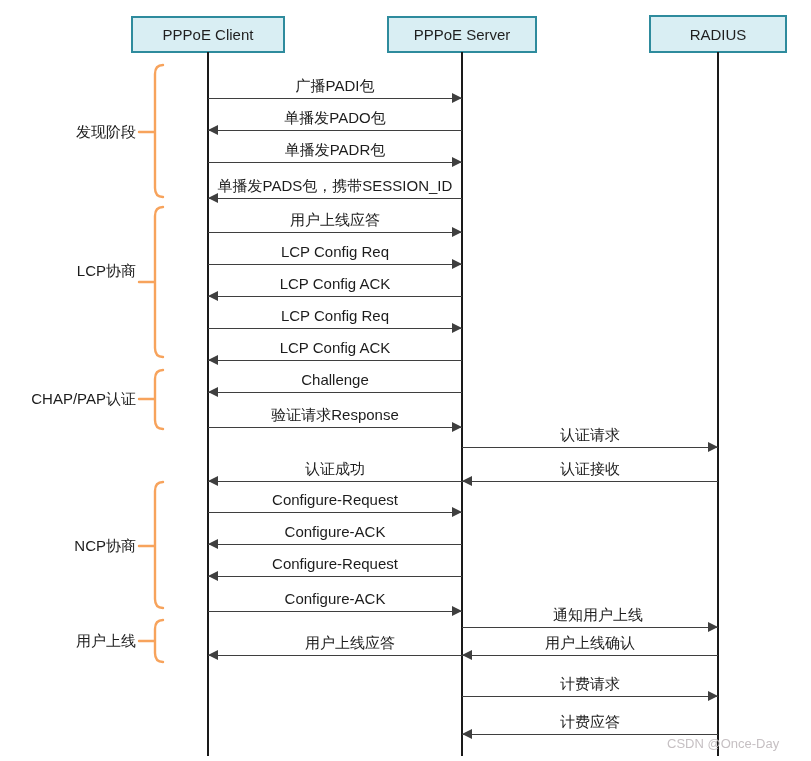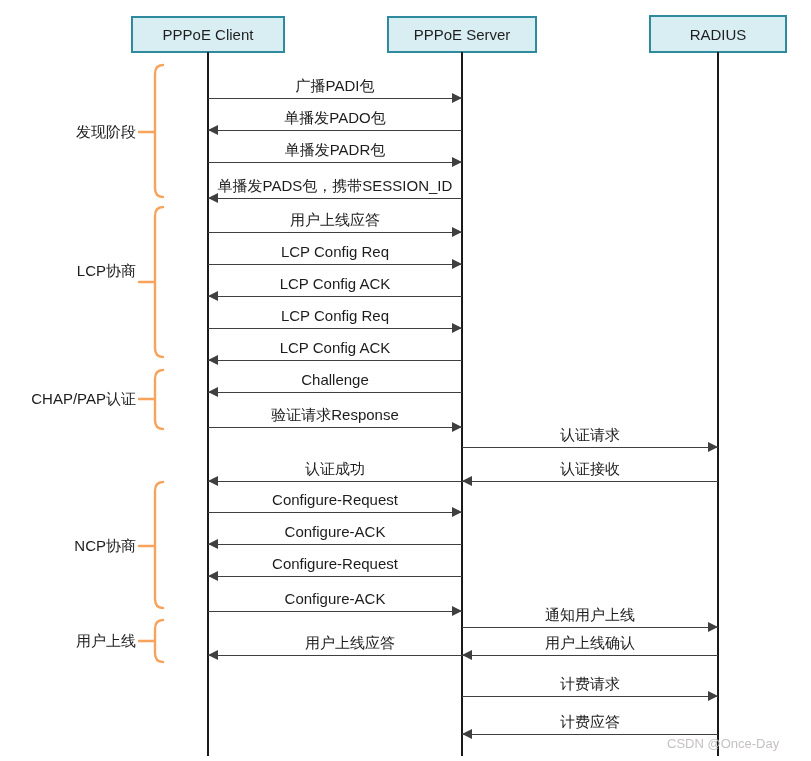--- a/index.html
+++ b/index.html
@@ -104,21 +104,21 @@
       <div class="head right" style="left: 452px; top: 507px;"></div>
       <div class="msg-label" style="left: 208px; width: 254px; top: 520px;">Configure-ACK</div>
       <div class="msg-line" style="left: 208px; width: 254px; top: 544px; border-top-color: rgb(63, 63, 63);"></div>
       <div class="head left" style="left: 208px; top: 539px;"></div>
       <div class="msg-label" style="left: 208px; width: 254px; top: 552px;">Configure-Request</div>
       <div class="msg-line" style="left: 208px; width: 254px; top: 576px; border-top-color: rgb(63, 63, 63);"></div>
       <div class="head left" style="left: 208px; top: 571px;"></div>
       <div class="msg-label" style="left: 208px; width: 254px; top: 587px;">Configure-ACK</div>
       <div class="msg-line" style="left: 208px; width: 254px; top: 611px; border-top-color: rgb(63, 63, 63);"></div>
       <div class="head right" style="left: 452px; top: 606px;"></div>
-      <div class="msg-label" style="left: 462px; width: 256px; top: 603px;">通知用户上线</div>
+      <div class="msg-label" style="left: 462px; width: 256px; top: 603px; padding-left: 8px;">通知用户上线</div>
       <div class="msg-line" style="left: 462px; width: 256px; top: 627px; border-top-color: rgb(63, 63, 63);"></div>
       <div class="head right" style="left: 708px; top: 622px;"></div>
       <div class="msg-label" style="left: 208px; width: 284px; top: 631px;">用户上线应答</div>
       <div class="msg-line" style="left: 208px; width: 254px; top: 655px; border-top-color: rgb(63, 63, 63);"></div>
       <div class="head left" style="left: 208px; top: 650px;"></div>
       <div class="msg-label" style="left: 462px; width: 256px; top: 631px;">用户上线确认</div>
       <div class="msg-line" style="left: 462px; width: 256px; top: 655px; border-top-color: rgb(63, 63, 63);"></div>
       <div class="head left" style="left: 462px; top: 650px;"></div>
       <div class="msg-label" style="left: 462px; width: 256px; top: 672px;">计费请求</div>
       <div class="msg-line" style="left: 462px; width: 256px; top: 696px; border-top-color: rgb(63, 63, 63);"></div>

